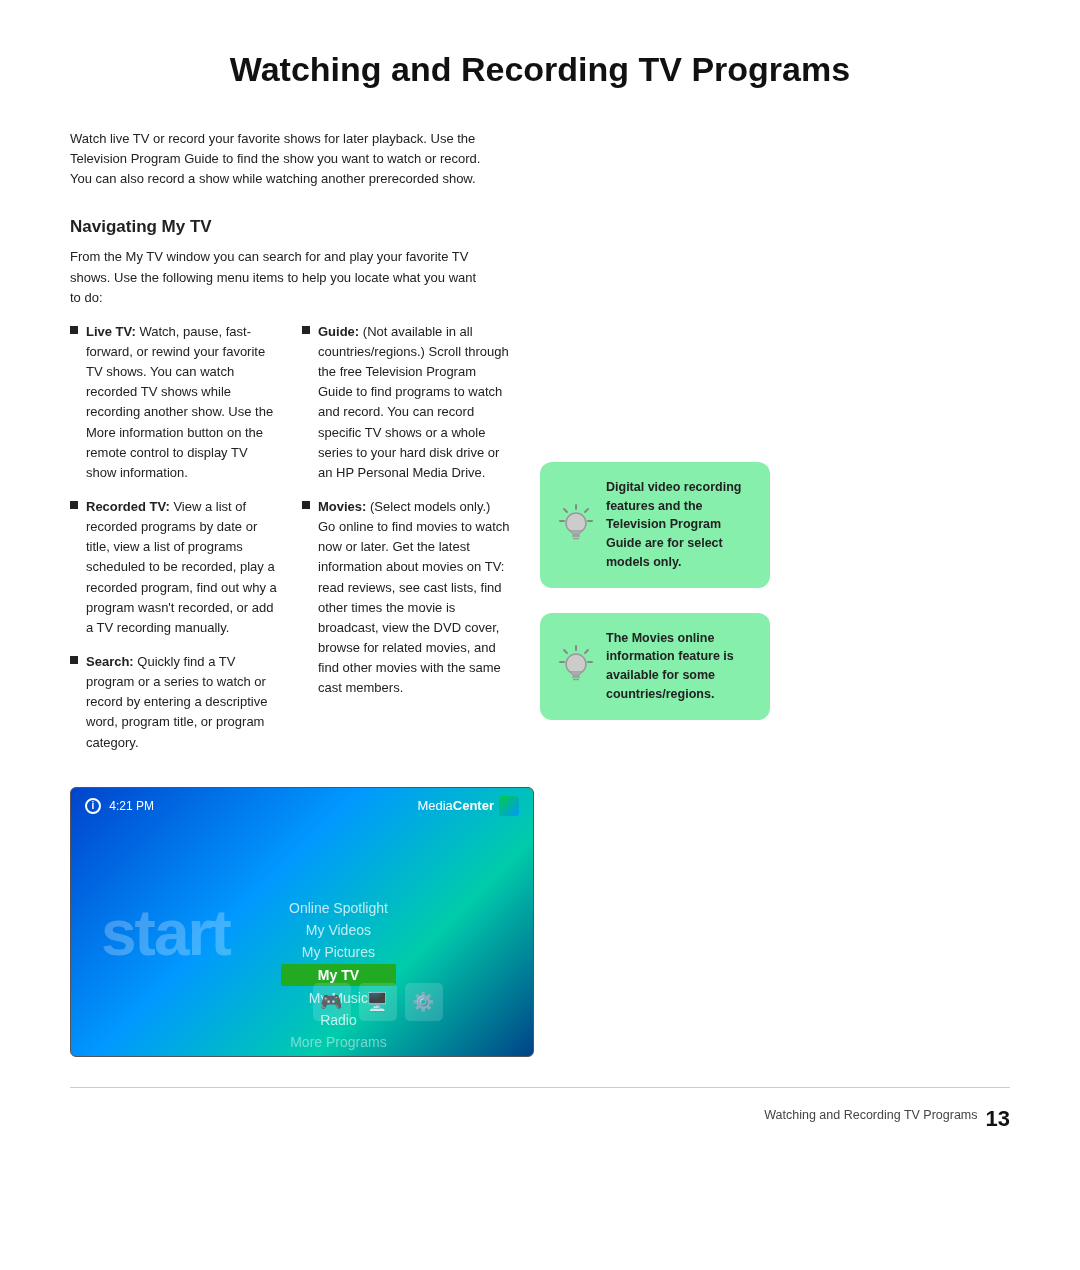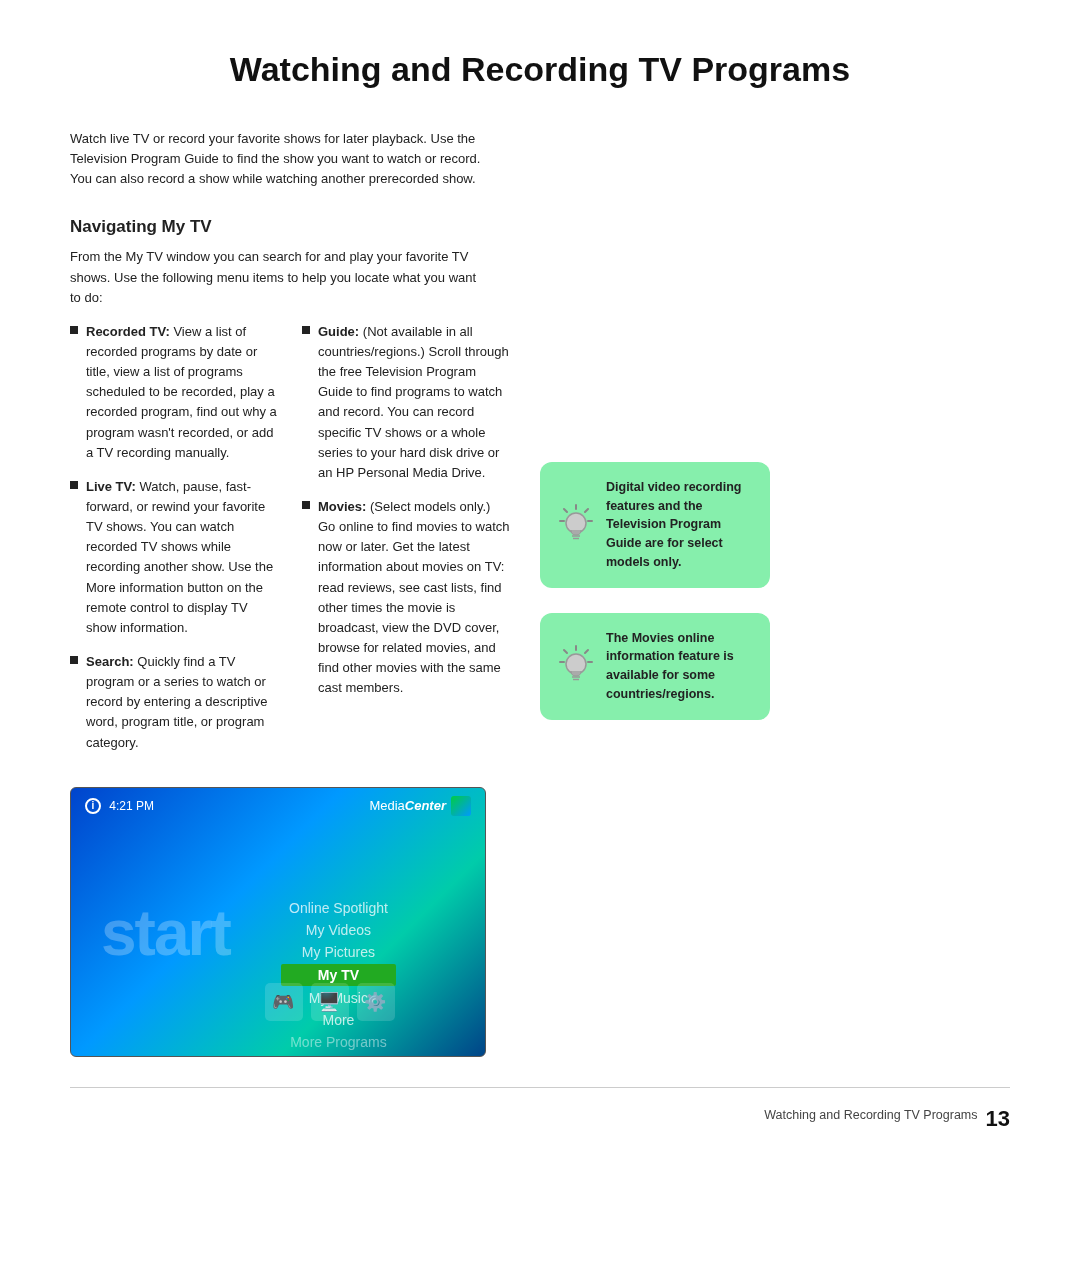--- a/index.html
+++ b/index.html
@@ -116,21 +116,21 @@
 
     .callout-box .callout-text {
       font-size: 12.5px;
       line-height: 1.5;
       font-weight: bold;
       color: #222;
     }
 
     
     .mc-screenshot {
-      width: 416px;
+      width: 464px;
       height: 270px;
       background: linear-gradient(135deg, #0044cc 0%, #0099ff 40%, #00ccaa 70%, #004488 100%);
       border-radius: 6px;
       overflow: hidden;
       position: relative;
       margin-top: 14px;
       border: 1px solid #555;
     }
 
     .mc-topbar {
@@ -167,21 +167,20 @@
     .mc-brand-text {
       font-family: Arial, sans-serif;
     }
 
     .mc-brand-text span.media {
       font-weight: normal;
     }
 
     .mc-brand-text span.center {
       font-weight: bold;
-      font-style: italic;
     }
 
     .mc-brand-logo {
       width: 20px;
       height: 20px;
       background: linear-gradient(135deg, #00cc44, #0099ff);
       border-radius: 3px;
       display: inline-block;
     }
 
@@ -286,29 +285,29 @@
 
   <div class="left-column">
 
     <div class="two-col-bullets">
 
       <div class="col">
         <ul class="bullet-list">
           <li>
             <span class="bullet-square"></span>
             <span class="item-text">
-              <strong>Recorded TV:</strong>
-              <span> View a list of recorded programs by date or title, view a list of programs scheduled to be recorded, play a recorded program, find out why a program wasn't recorded, or add a TV recording manually.</span>
+              <strong>Live TV:</strong>
+              <span> Watch, pause, fast-forward, or rewind your favorite TV shows. You can watch recorded TV shows while recording another show. Use the More information button on the remote control to display TV show information.</span>
             </span>
           </li>
           <li>
             <span class="bullet-square"></span>
             <span class="item-text">
-              <strong>Live TV:</strong>
-              <span> Watch, pause, fast-forward, or rewind your favorite TV shows. You can watch recorded TV shows while recording another show. Use the More information button on the remote control to display TV show information.</span>
+              <strong>Recorded TV:</strong>
+              <span> View a list of recorded programs by date or title, view a list of programs scheduled to be recorded, play a recorded program, find out why a program wasn't recorded, or add a TV recording manually.</span>
             </span>
           </li>
           <li>
             <span class="bullet-square"></span>
             <span class="item-text">
               <strong>Search:</strong>
               <span> Quickly find a TV program or a series to watch or record by entering a descriptive word, program title, or program category.</span>
             </span>
           </li>
         </ul>
@@ -350,21 +349,21 @@
       </div>
 
       <div class="mc-start-text">start</div>
 
       <div class="mc-menu">
         <div class="mc-menu-item">Online Spotlight</div>
         <div class="mc-menu-item">My Videos</div>
         <div class="mc-menu-item">My Pictures</div>
         <div class="mc-menu-item active">My TV</div>
         <div class="mc-menu-item">My Music</div>
-        <div class="mc-menu-item">More</div>
+        <div class="mc-menu-item">Radio</div>
         <div class="mc-menu-item" style="color:rgba(255,255,255,0.45)">More Programs</div>
       </div>
 
       <div class="mc-icons">
         <div class="mc-icon-box">🎮</div>
         <div class="mc-icon-box">🖥️</div>
         <div class="mc-icon-box">⚙️</div>
       </div>
     </div>
   </div>

